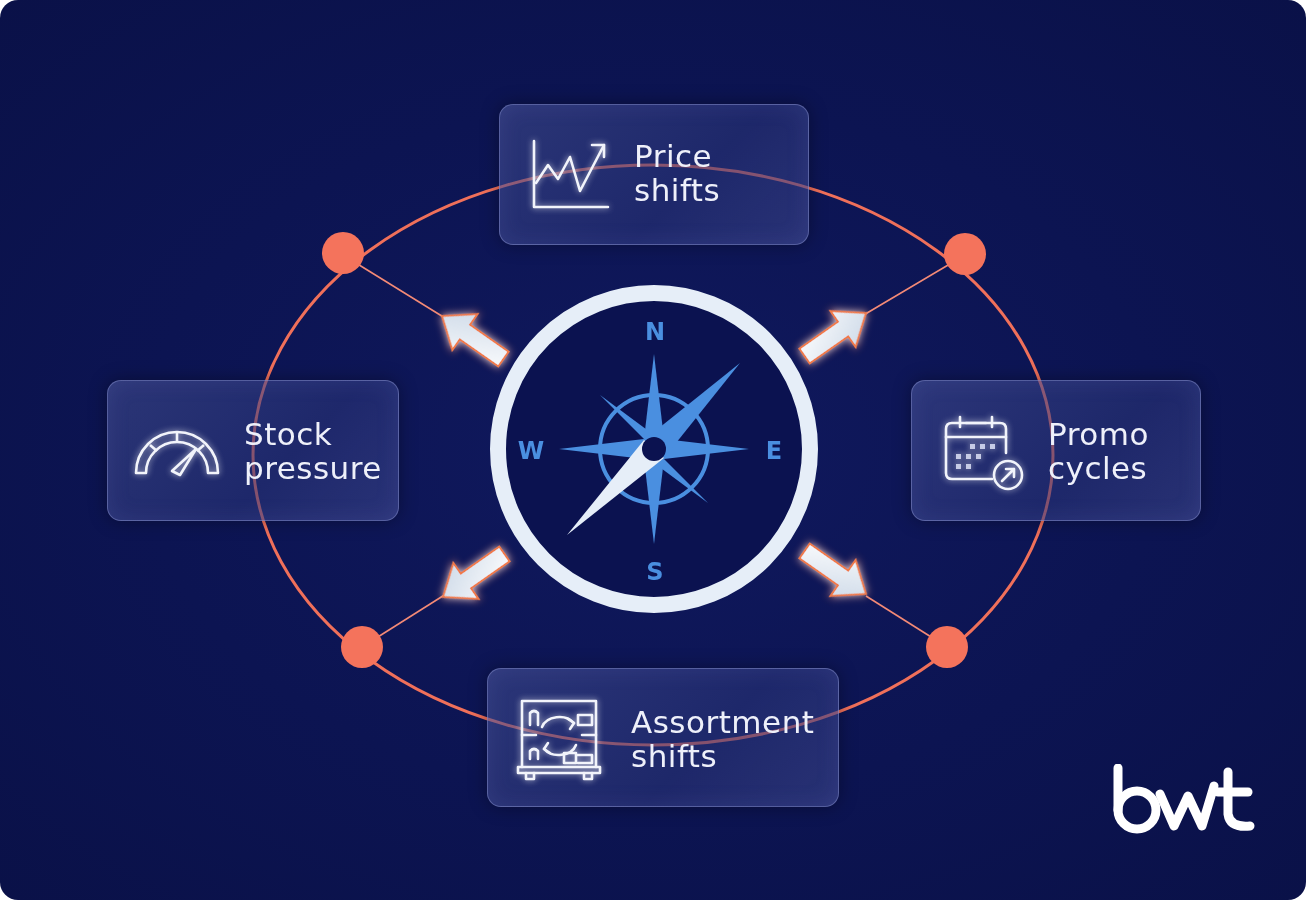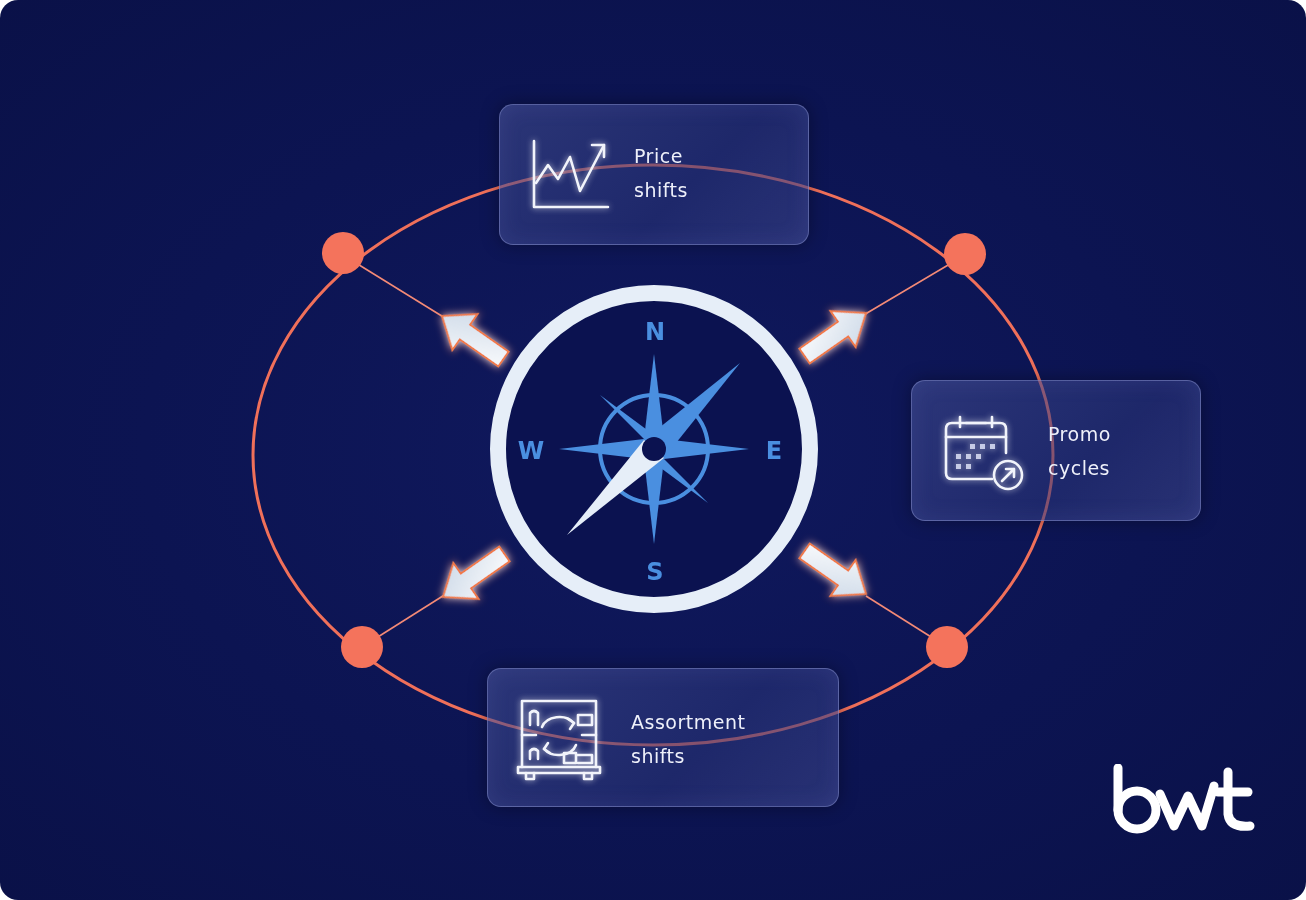--- a/index.html
+++ b/index.html
@@ -6,21 +6,21 @@
   body{width:1306px;height:900px;overflow:hidden;font-family:"DejaVu Sans",sans-serif;}
   .canvas{position:absolute;left:0;top:0;width:1306px;height:900px;border-radius:18px;
     background:radial-gradient(ellipse at 50% 50%,#10195e 0%,#0c1452 55%,#0a1148 100%);overflow:hidden;}
   svg.lines{position:absolute;left:0;top:0;}
   .card{position:absolute;border-radius:14px;
     background:linear-gradient(135deg,rgba(70,82,150,0.55) 0%,rgba(45,56,125,0.55) 60%,rgba(60,70,140,0.6) 100%);
     border:1.5px solid rgba(150,160,220,0.45);
     box-shadow:0 0 18px rgba(0,0,0,0.35), inset 0 0 22px rgba(120,130,210,0.15);
     display:flex;align-items:center;}
   .card .ico{position:absolute;}
-  .card .lbl{position:absolute;color:#eef0fa;font-size:19px;line-height:34px;letter-spacing:0.5px;
+  .card .lbl{position:absolute;color:#eef0fa;font-size:31px;line-height:34px;letter-spacing:0.5px;
     font-family:"DejaVu Sans",sans-serif;}
   .glow{filter:drop-shadow(0 0 3px rgba(255,255,255,0.7));}
   .logo{position:absolute;left:1112px;top:764px;}
 </style>
 </head>
 <body>
 
 <div class="canvas">
 
   <svg class="lines" width="1306" height="900" viewBox="0 0 1306 900">
@@ -100,20 +100,35 @@
         <path d="M6,46 L18,28 L28,42 L40,20 L50,54 L74,8"></path>
         <path d="M62,8 L74,8 L74,20"></path>
       </g>
     </svg>
     <div class="lbl" style="left:134px;top:34px;">
       <div>Price</div>
       <div>shifts</div>
     </div>
   </div>
 
+  <div class="card" style="left:107px;top:380px;width:290px;height:139px;">
+    <svg class="ico glow" style="left:24px;top:38px;" width="90" height="58" viewBox="0 0 90 58">
+      <g fill="none" stroke="#f2f4fb" stroke-width="2.6" stroke-linejoin="round">
+        <path d="M4,54 A41,41 0 0 1 86,54 L76,54 A31,31 0 0 0 14,54 Z"></path>
+        <path d="M18,26 L25,32"></path>
+        <path d="M45,13 L45,23"></path>
+        <path d="M72,26 L65,32"></path>
+        <path d="M40,52 L64,30 L48,56 Z"></path>
+      </g>
+    </svg>
+    <div class="lbl" style="left:136px;top:36px;">
+      <div>Stock</div>
+      <div>pressure</div>
+    </div>
+  </div>
 
   <div class="card" style="left:487px;top:668px;width:350px;height:137px;">
     <svg class="ico glow" style="left:28px;top:28px;" width="86" height="84" viewBox="0 0 86 84">
       <g fill="none" stroke="#f2f4fb" stroke-width="2.6" stroke-linejoin="round" stroke-linecap="round">
         <path d="M6,70 L6,4 L80,4 L80,70"></path>
         <path d="M2,70 L84,70 L84,76 L2,76 Z"></path>
         <path d="M10,76 L10,82 L18,82 L18,76 M68,76 L68,82 L76,82 L76,76"></path>
         <path d="M6,38 L20,38 M66,38 L80,38"></path>
         <path d="M14,28 L14,16 Q18,12 22,16 L22,28"></path>
         <path d="M14,62 L14,54 Q18,50 22,54 L22,62"></path>

